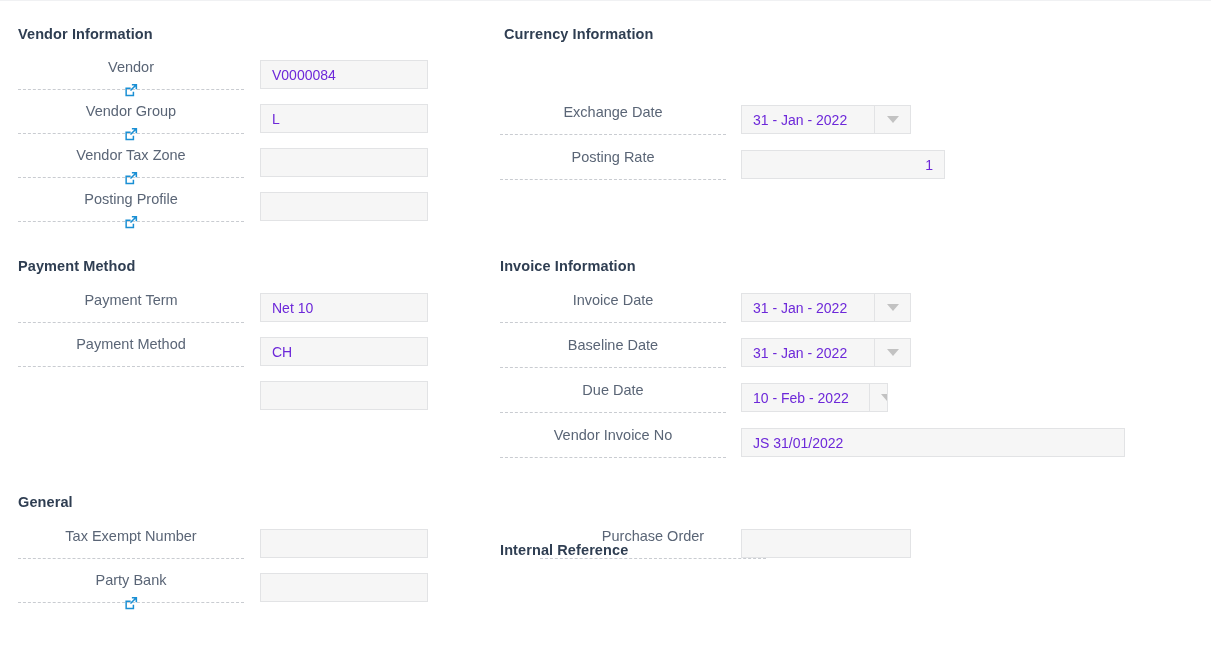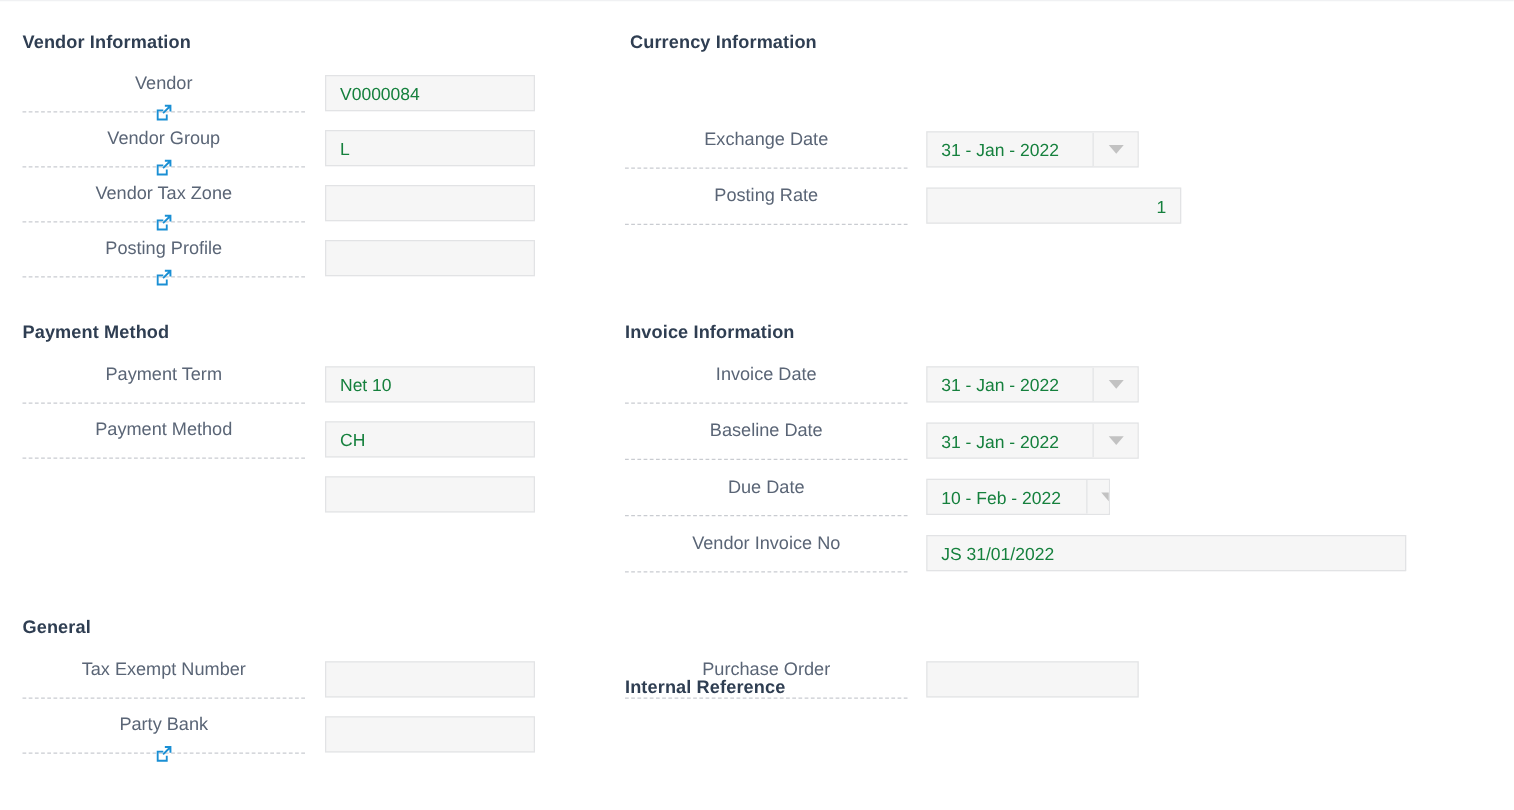--- a/index.html
+++ b/index.html
@@ -81,21 +81,21 @@
     height: 29px;
     background: #f6f6f6;
     border: 1px solid #e2e3e5;
     box-sizing: border-box;
     display: flex;
     align-items: center;
     overflow: hidden;
   }
   .input-val {
     font-size: 14px;
-    color: #15803d;
+    color: #6d28d9;
     padding: 0 0 0 11px;
     white-space: nowrap;
     flex: 1 1 auto;
     line-height: 1;
   }
   .input-val.num {
     text-align: right;
     padding: 0 11px 0 0;
   }
 
@@ -280,20 +280,20 @@
     <div class="field" style="left: 18px; top: 528px; width: 410px;">
       <div class="label-wrap" style="width: 226px;">
         <span class="label-text">Tax Exempt Number</span>
       </div>
       <div class="input-box" style="left: 242px; width: 168px;">
         <span class="input-val"></span>
       </div>
     </div>
     <div class="section-title" style="left: 500px; top: 493px; margin-top: 48px;">Internal Reference</div>
     <div class="field" style="left: 500px; top: 528px; width: 411px;">
-      <div class="label-wrap" style="width: 226px;">
+      <div class="label-wrap" style="width: 226px; margin-left: 40px;">
         <span class="label-text">Purchase Order</span>
       </div>
       <div class="input-box" style="left: 241px; width: 170px;">
         <span class="input-val"></span>
       </div>
     </div>
   </div>
 
 </body></html>

